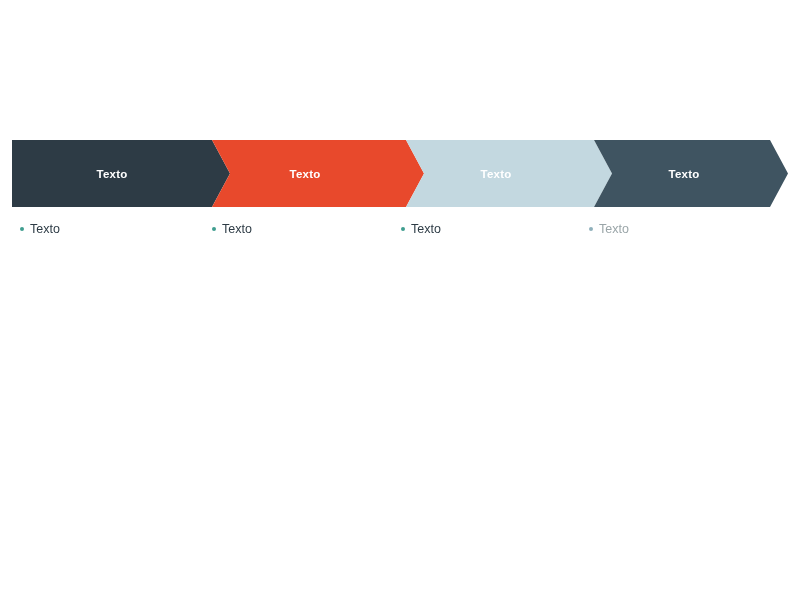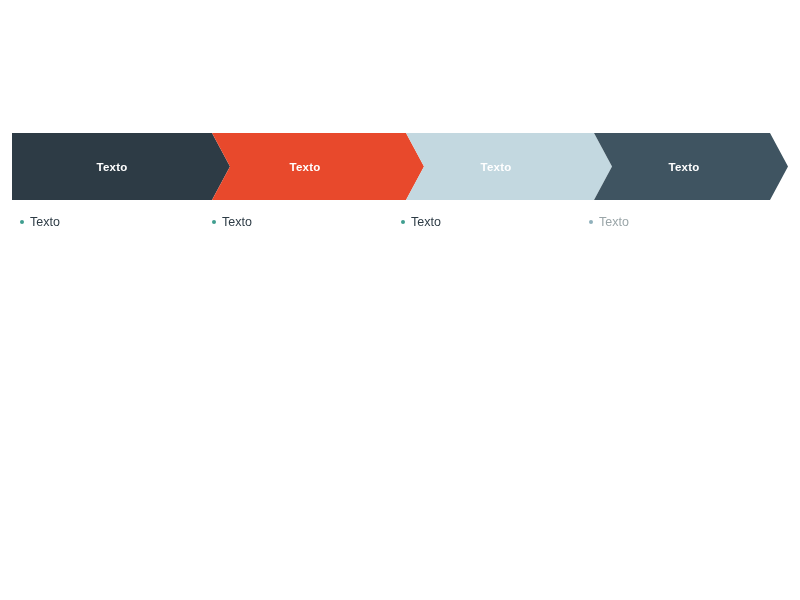--- a/index.html
+++ b/index.html
@@ -12,21 +12,21 @@
     height: 600px;
     background: #ffffff;
     font-family: "Liberation Sans", sans-serif;
     overflow: hidden;
     position: relative;
   }
 
   #slide-canvas {
     position: absolute;
     left: 0;
-    top: 9px;
+    top: 16px;
     width: 800px;
     height: 460px;
     background: #ffffff;
   }
 
   
   #arrow-band {
     position: absolute;
     left: 12px;
     top: 124px;

